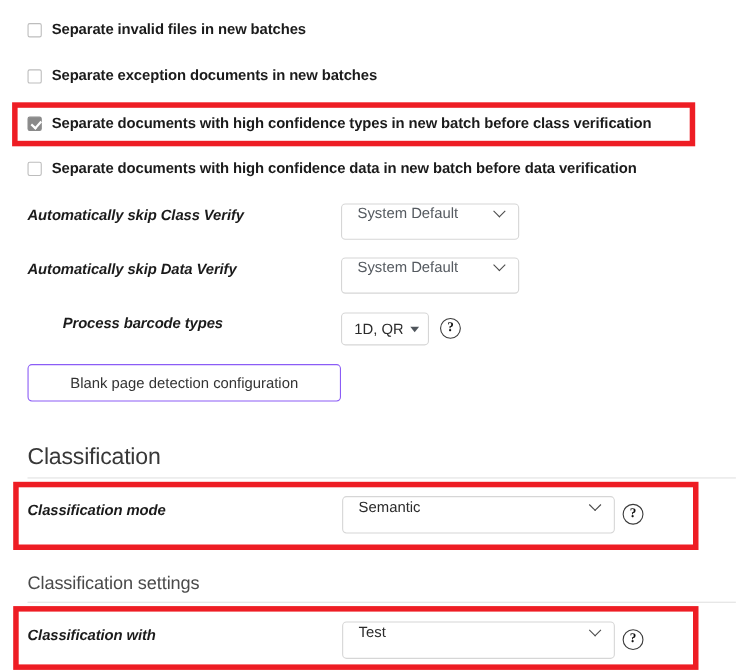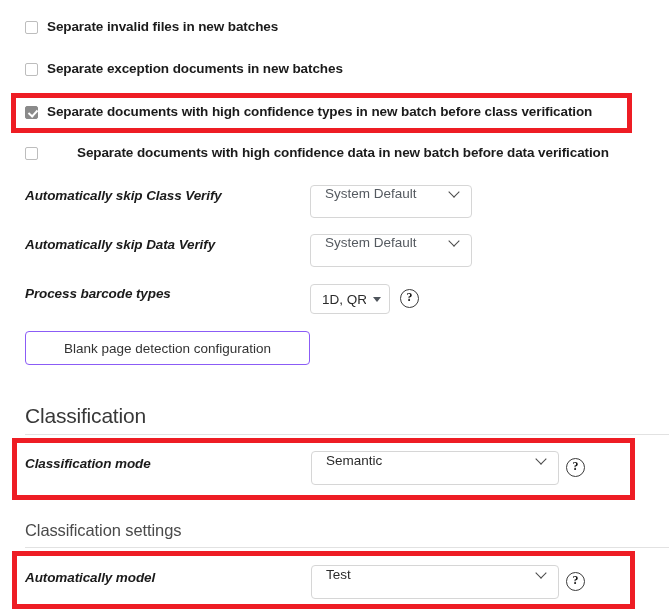--- a/index.html
+++ b/index.html
@@ -211,24 +211,24 @@
   }
   #heading-classification { top: 404px; }
   #divider-classification { top: 434px; }
   #subheading-settings    { top: 521px; }
   #divider-settings       { top: 547px; }
 
   
   #row-cb-invalid    { top: 19px; justify-content: flex-end; }
   #row-cb-exception  { top: 61px; }
   #row-cb-hctypes    { top: 104px; }
-  #row-cb-hcdata     { top: 145px; gap: 30px; }
+  #row-cb-hcdata     { top: 145px; }
   #row-class-verify  { top: 186px; height: 20px; }
   #row-data-verify   { top: 235px; height: 20px; }
-  #row-barcode       { top: 284px; height: 20px; }
+  #row-barcode       { top: 284px; height: 20px; margin-left: 32px; }
   #row-class-mode    { top: 454px; height: 20px; }
   #row-class-model   { top: 568px; height: 20px; }
 </style>
 </head>
 <body>
 
 <div class="page">
 
   <div class="cb-row" id="row-cb-invalid">
     <span class="cb-box"></span>
@@ -286,21 +286,21 @@
   <div class="select dark-text" id="sel-class-mode">
     <span class="sel-text">Semantic</span>
     <span class="chev"></span>
   </div>
   <div class="help-icon" id="help-class-mode">?</div>
 
   <div class="sub-heading" id="subheading-settings">Classification settings</div>
   <div class="divider" id="divider-settings"></div>
 
   <div class="field-row" id="row-class-model">
-    <span class="field-label">Automatically model</span>
+    <span class="field-label">Classification with</span>
   </div>
   <div class="select dark-text" id="sel-class-model">
     <span class="sel-text">Test</span>
     <span class="chev"></span>
   </div>
   <div class="help-icon" id="help-class-model">?</div>
 
   <div class="redbox" id="redbox-checkbox"></div>
   <div class="redbox" id="redbox-mode"></div>
   <div class="redbox" id="redbox-model"></div>

